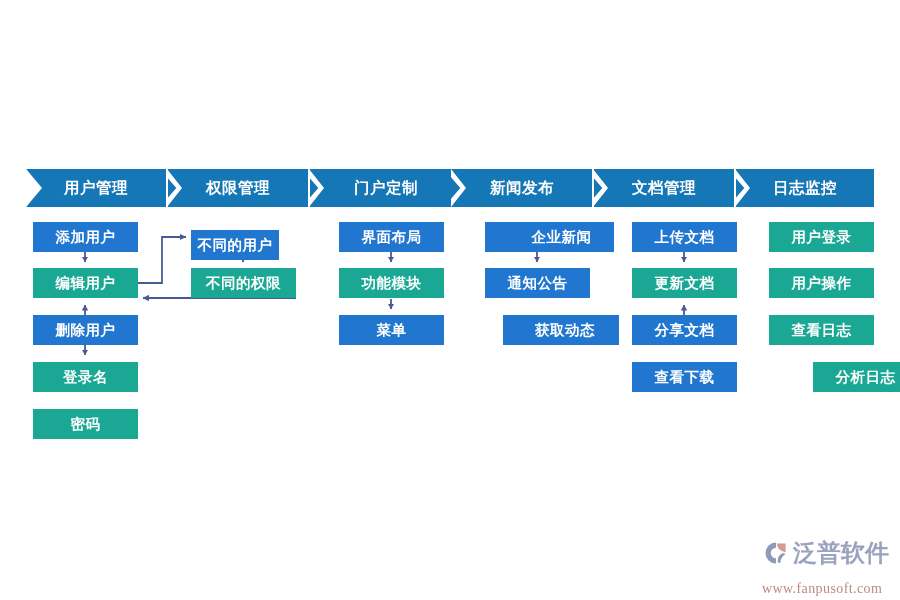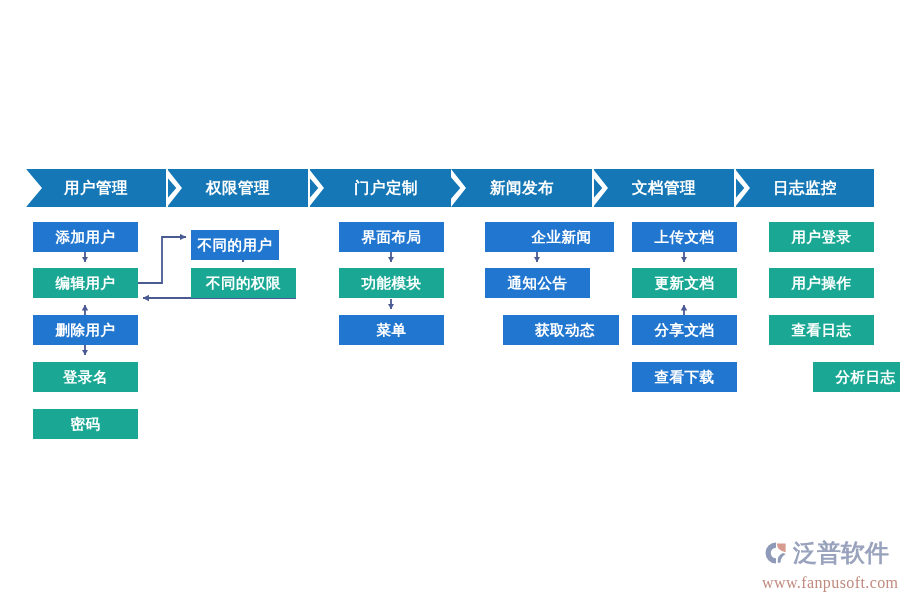--- a/index.html
+++ b/index.html
@@ -140,24 +140,24 @@
   .logo-text {
     font-size: 24px;
     font-weight: bold;
     color: #9aa3bd;
     letter-spacing: 0px;
     line-height: 1;
     white-space: nowrap;
   }
   .logo-url {
     font-family: "Liberation Serif", "DejaVu Serif", serif;
-    font-size: 16px;
+    font-size: 14px;
     color: #c08a7e;
     letter-spacing: 0.4px;
-    margin-top: 4px;
+    margin-top: 11px;
     white-space: nowrap;
   }
 </style>
 </head>
 <body>
 
 <div id="canvas">
 
 
   <div class="chevron-band">

